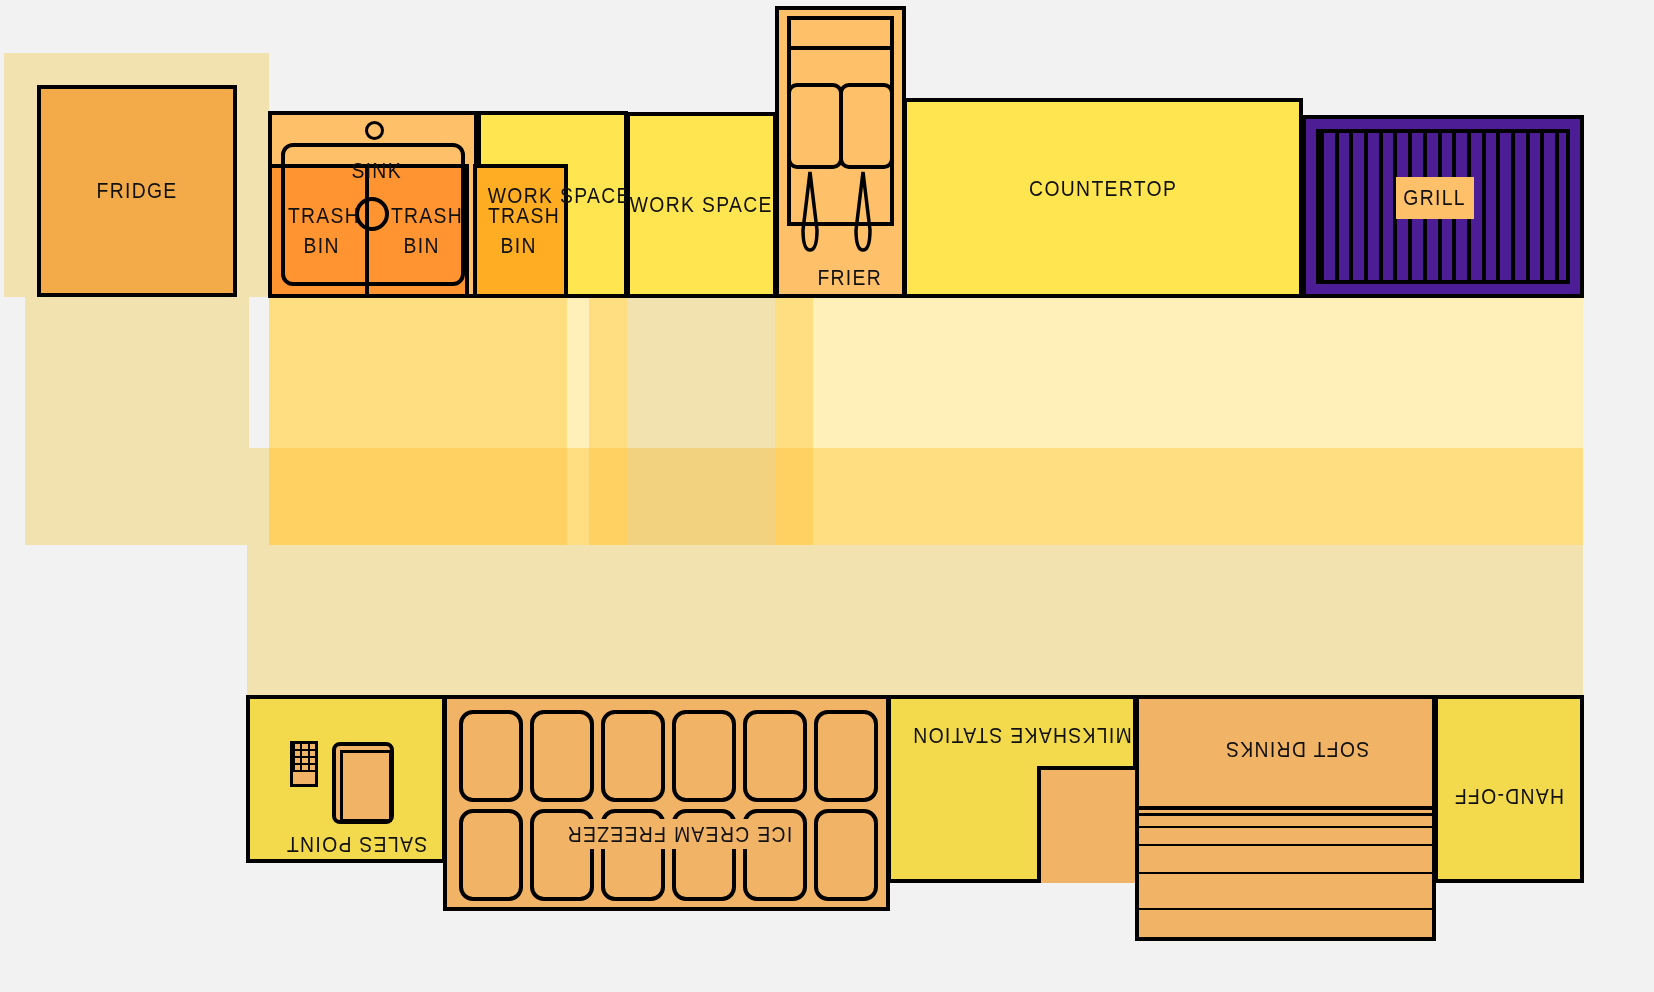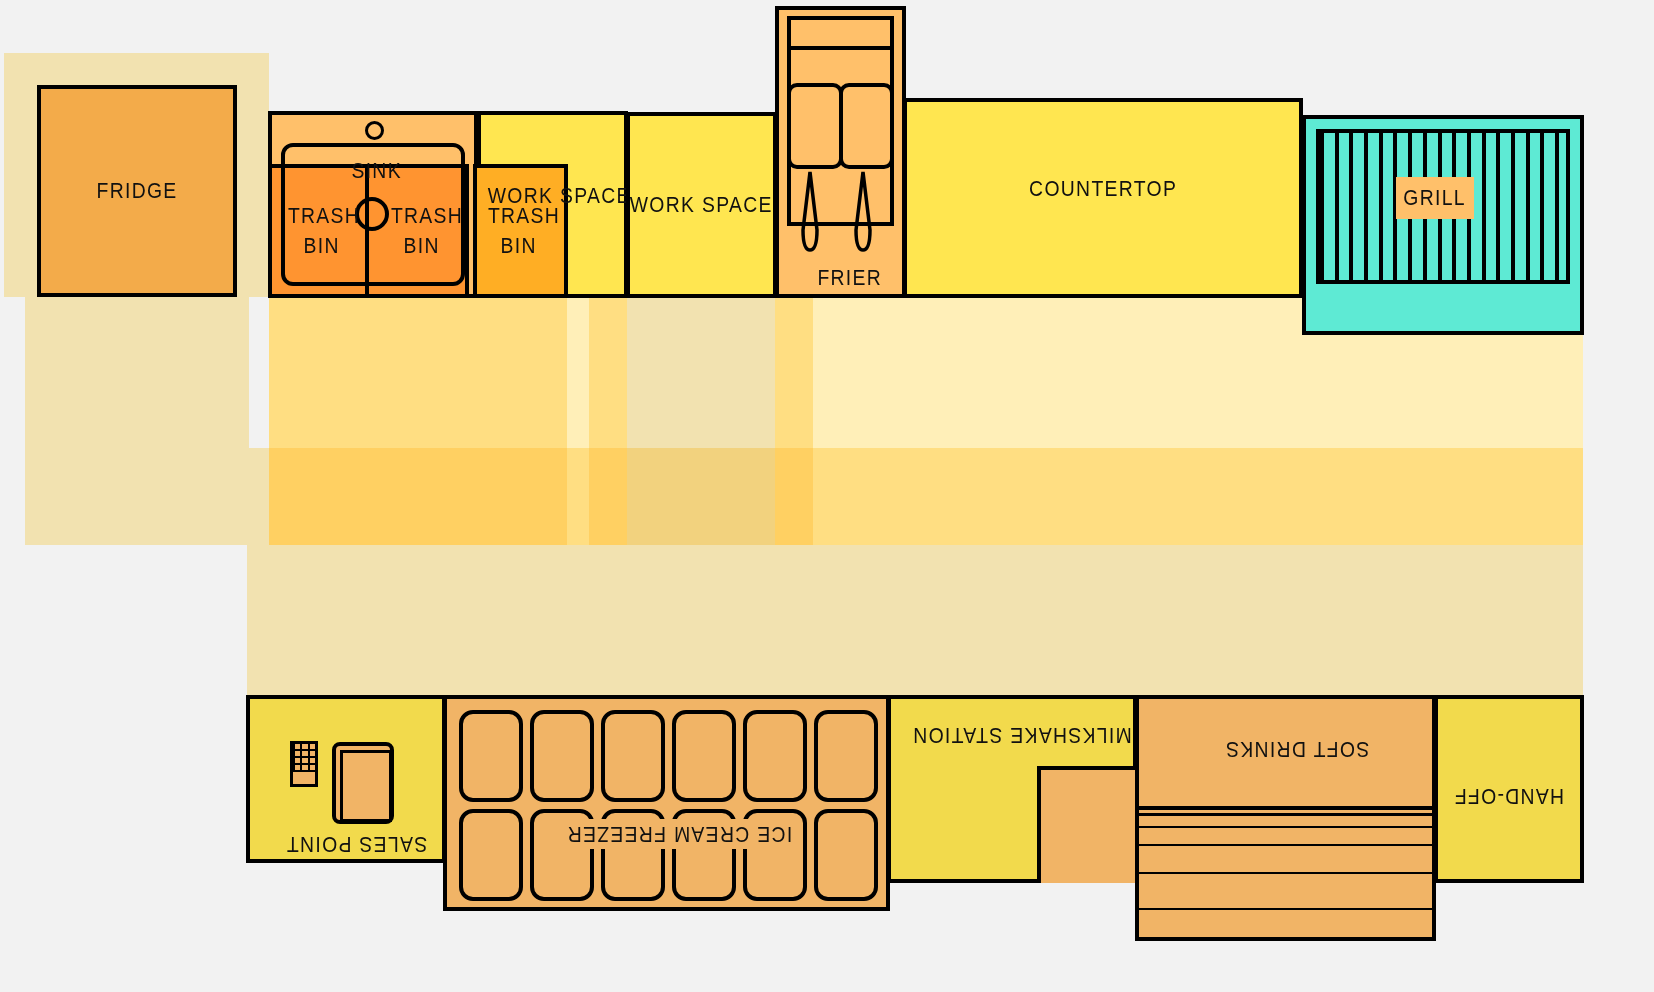--- a/index.html
+++ b/index.html
@@ -77,21 +77,21 @@
     <path d="M31 12 L24 70 Q24 90 31 90 Q38 90 38 70 Z" fill="none" stroke="#000" stroke-width="3.5"></path>
     <path d="M84 12 L77 70 Q77 90 84 90 Q91 90 91 70 Z" fill="none" stroke="#000" stroke-width="3.5"></path>
   </svg>
   <span class="lbl" style="left:34px;top:255px;">FRIER</span>
 </div>
 
 <div class="eq center" style="left:903px;top:98px;width:400px;height:200px;background:#ffe650;">
   <span class="lbl" style="position:static;margin-bottom:18px;">COUNTERTOP</span>
 </div>
 
-<div class="eq" style="left:1302px;top:115px;width:282px;height:220px;background:#5eead4;">
+<div class="eq" style="left:1302px;top:115px;width:282px;height:183px;background:#4c1d95;">
   <div class="abs" style="left:10px;top:10px;width:254px;height:155px;border:4px solid #000;
        background:repeating-linear-gradient(90deg,#000 0 4px,transparent 4px 14.7px);"></div>
   <div class="abs center" style="left:90px;top:58px;width:78px;height:42px;background:#ffc06a;">
     <span class="lbl" style="position:static;">GRILL</span>
   </div>
 </div>
 
 <div class="eq" style="left:246px;top:695px;width:200px;height:168px;background:#f2da4c;">
   <div class="abs" style="left:40px;top:42px;width:28px;height:46px;border:3px solid #000;background:#f1b466;">
     <div style="position:absolute;left:0;top:0;width:22px;height:28px;background:

